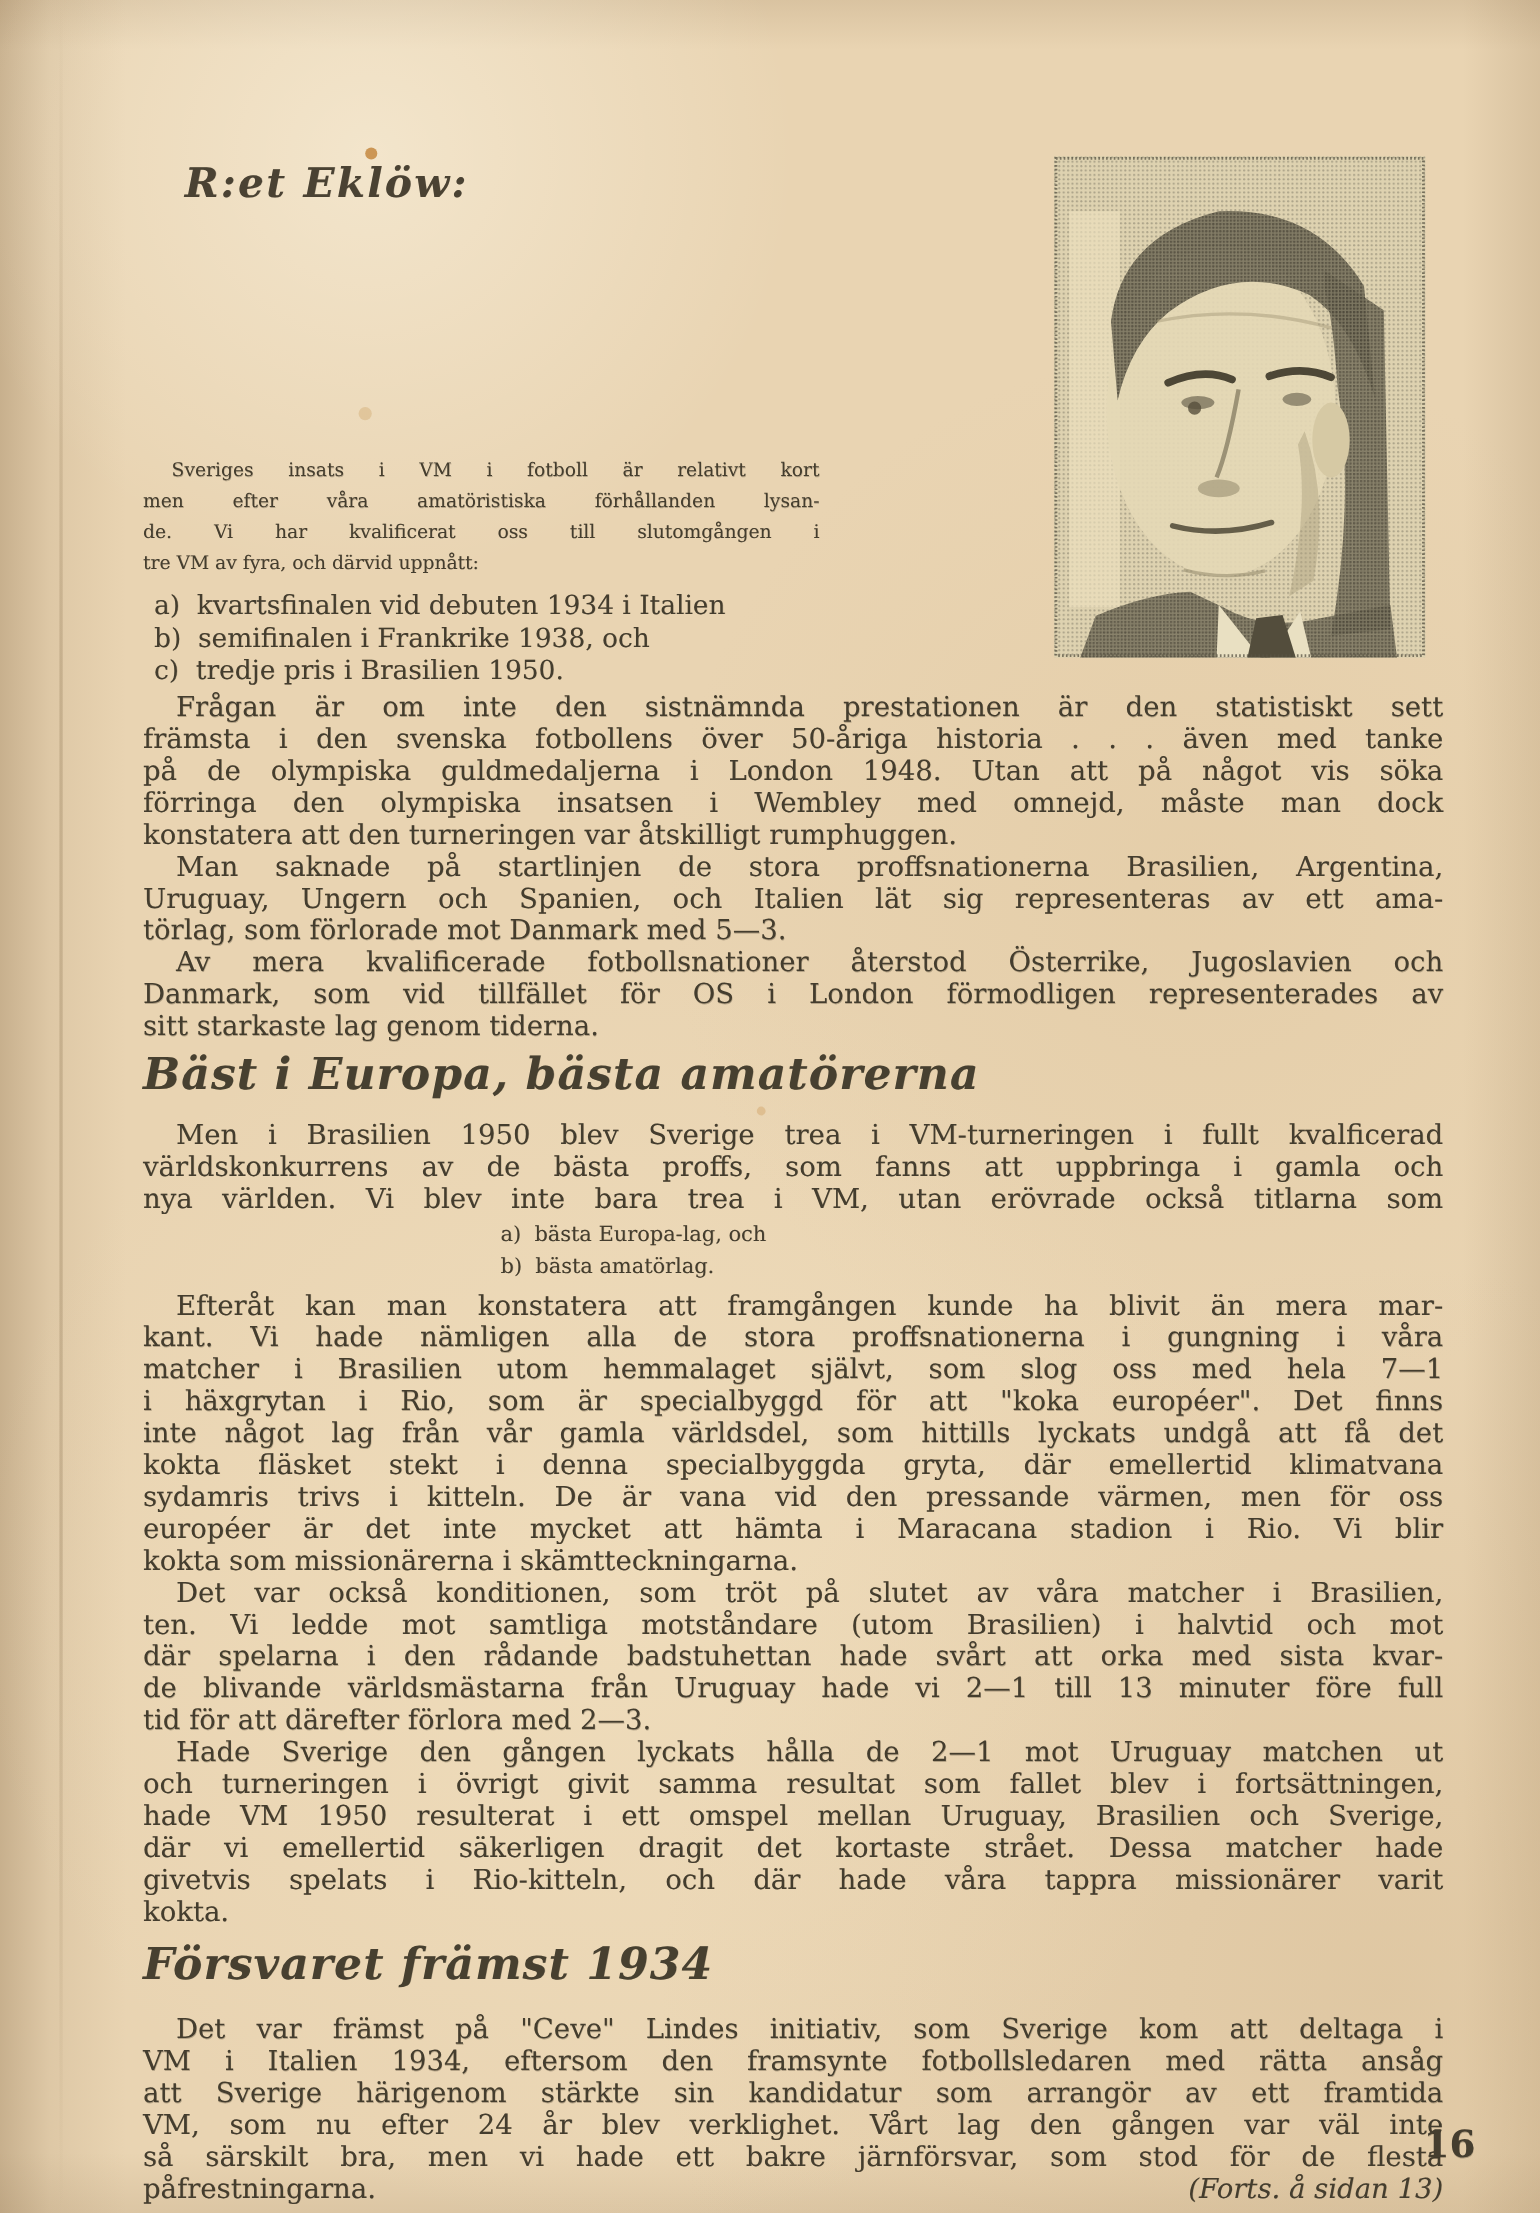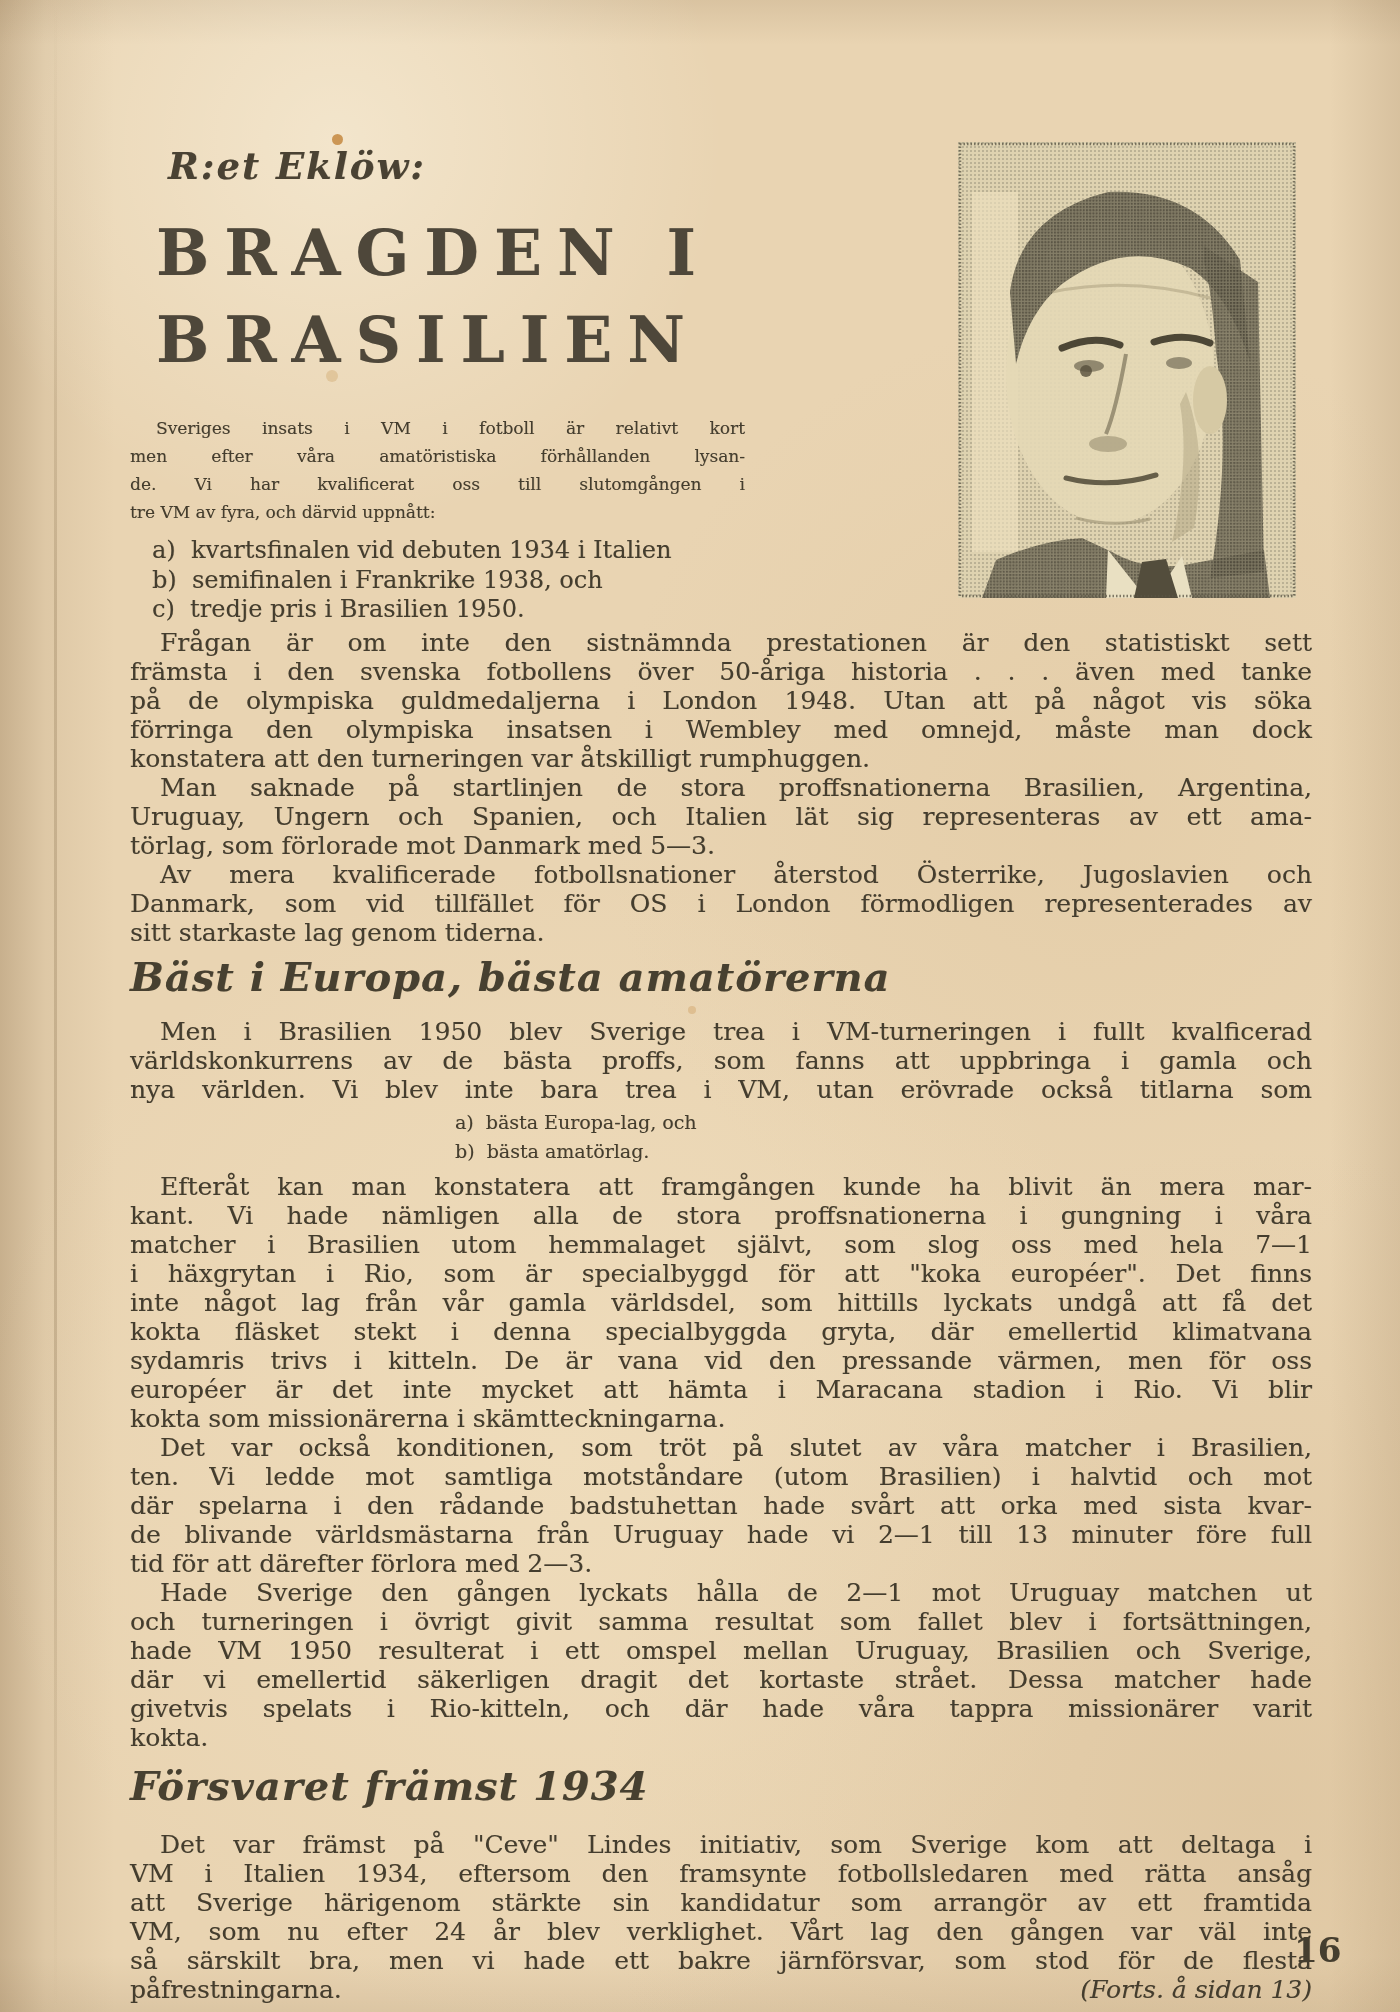--- a/index.html
+++ b/index.html
@@ -34,21 +34,21 @@
     color:#4e473a;
   }
   .intro{
     position:absolute;left:130px;top:414px;width:615px;
     font-size:17px;line-height:28px;
   }
   .intro .line{text-align:justify;text-align-last:justify;-moz-text-align-last:justify;}
   .intro .line:first-child{text-indent:26px;}
   .intro .line.last{text-align-last:left;-moz-text-align-last:left;}
   .intro-list{
-    position:absolute;left:152px;top:536px;
+    position:absolute;left:140px;top:536px;
     font-size:24px;line-height:29.5px;white-space:pre-wrap;
   }
   .photo{
     position:absolute;left:958px;top:142px;width:338px;height:456px;
   }
   .photo svg{display:block;width:100%;height:100%;}
   .bodytext{
     position:absolute;left:130px;top:628px;width:1182px;
     font-size:25px;line-height:29px;
   }
@@ -90,24 +90,20 @@
 
 <div class="page">
 
   <div class="crease"></div>
   <div class="speck speck1"></div>
   <div class="speck speck2"></div>
   <div class="speck speck3"></div>
 
   <div class="byline ink">R:et Eklöw:</div>
 
-  <div class="title ink">
-    <div>BRAGDEN I</div>
-    <div>BRASILIEN</div>
-  </div>
 
   <div class="intro ink">
       <div class="line">Sveriges insats i VM i fotboll är relativt kort</div>
       <div class="line">men efter våra amatöristiska förhållanden lysan-</div>
       <div class="line">de. Vi har kvalificerat oss till slutomgången i</div>
       <div class="line last">tre VM av fyra, och därvid uppnått:</div>
     </div>
 
   <div class="intro-list ink"><div class="line">a)&nbsp;&nbsp;kvartsfinalen vid debuten 1934 i Italien</div><div class="line">b)&nbsp;&nbsp;semifinalen i Frankrike 1938, och</div><div class="line last">c)&nbsp;&nbsp;tredje pris i Brasilien 1950.</div></div>
 

